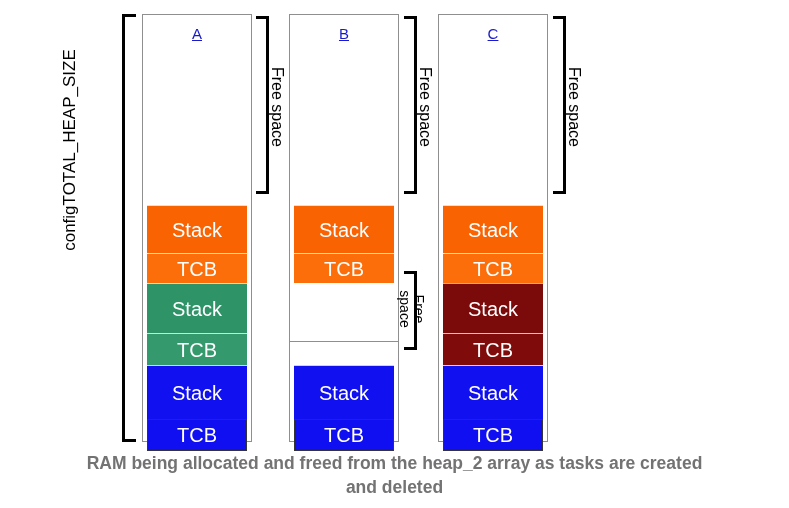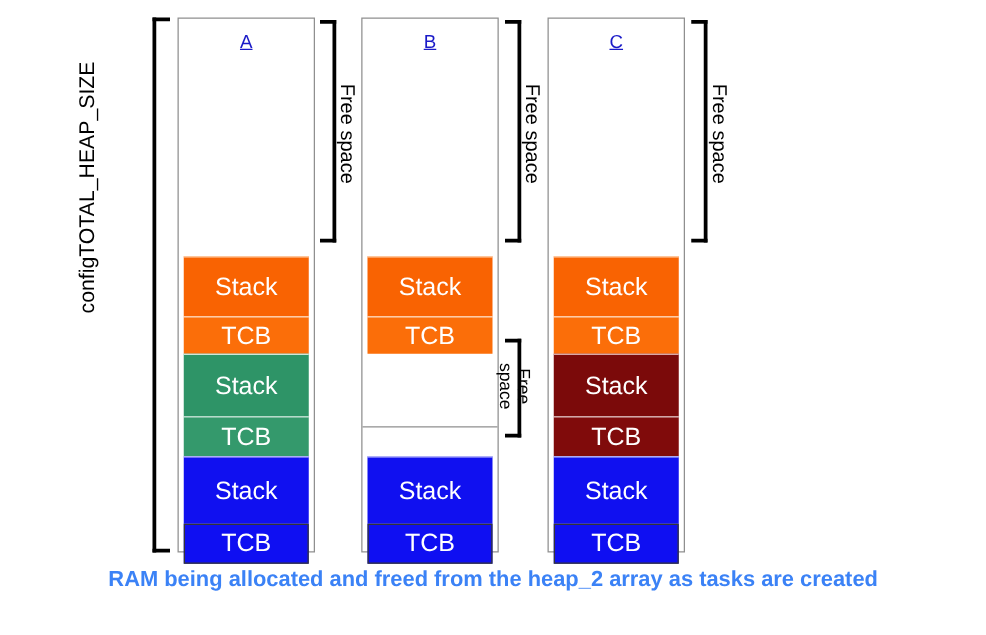--- a/index.html
+++ b/index.html
@@ -131,21 +131,21 @@
   
   #caption {
     position: absolute;
     left: 0;
     top: 452px;
     width: 789px;
     text-align: center;
     font-size: 17.5px;
     font-weight: bold;
     line-height: 1.35;
-    color: #3b82f6;
+    color: #737373;
   }
 </style>
 </head>
 <body>
 
 <div id="stage">
 
   <div class="heap-bracket"></div>
   <div class="heap-label">configTOTAL_HEAP_SIZE</div>
 
@@ -197,15 +197,16 @@
 
     <div class="block" style="top:350px;height:54px;background:#1010F0;border-top-color:#CFCFFB;">Stack</div>
     <div class="block bottom-block" style="top:404px;height:32px;background:#0F0FF2;">TCB</div>
   </div>
 
   <div class="fs-bracket" style="left:553px; top:16px; height:178px;"></div>
   <div class="fs-label" style="left:524px; top:98px; width:100px;">Free space</div>
 
   <div id="caption">
     <span>RAM being allocated and freed from the heap_2 array as tasks are created</span><br>
+    <span>and deleted</span>
   </div>
 
 </div>
 
 </body></html>

